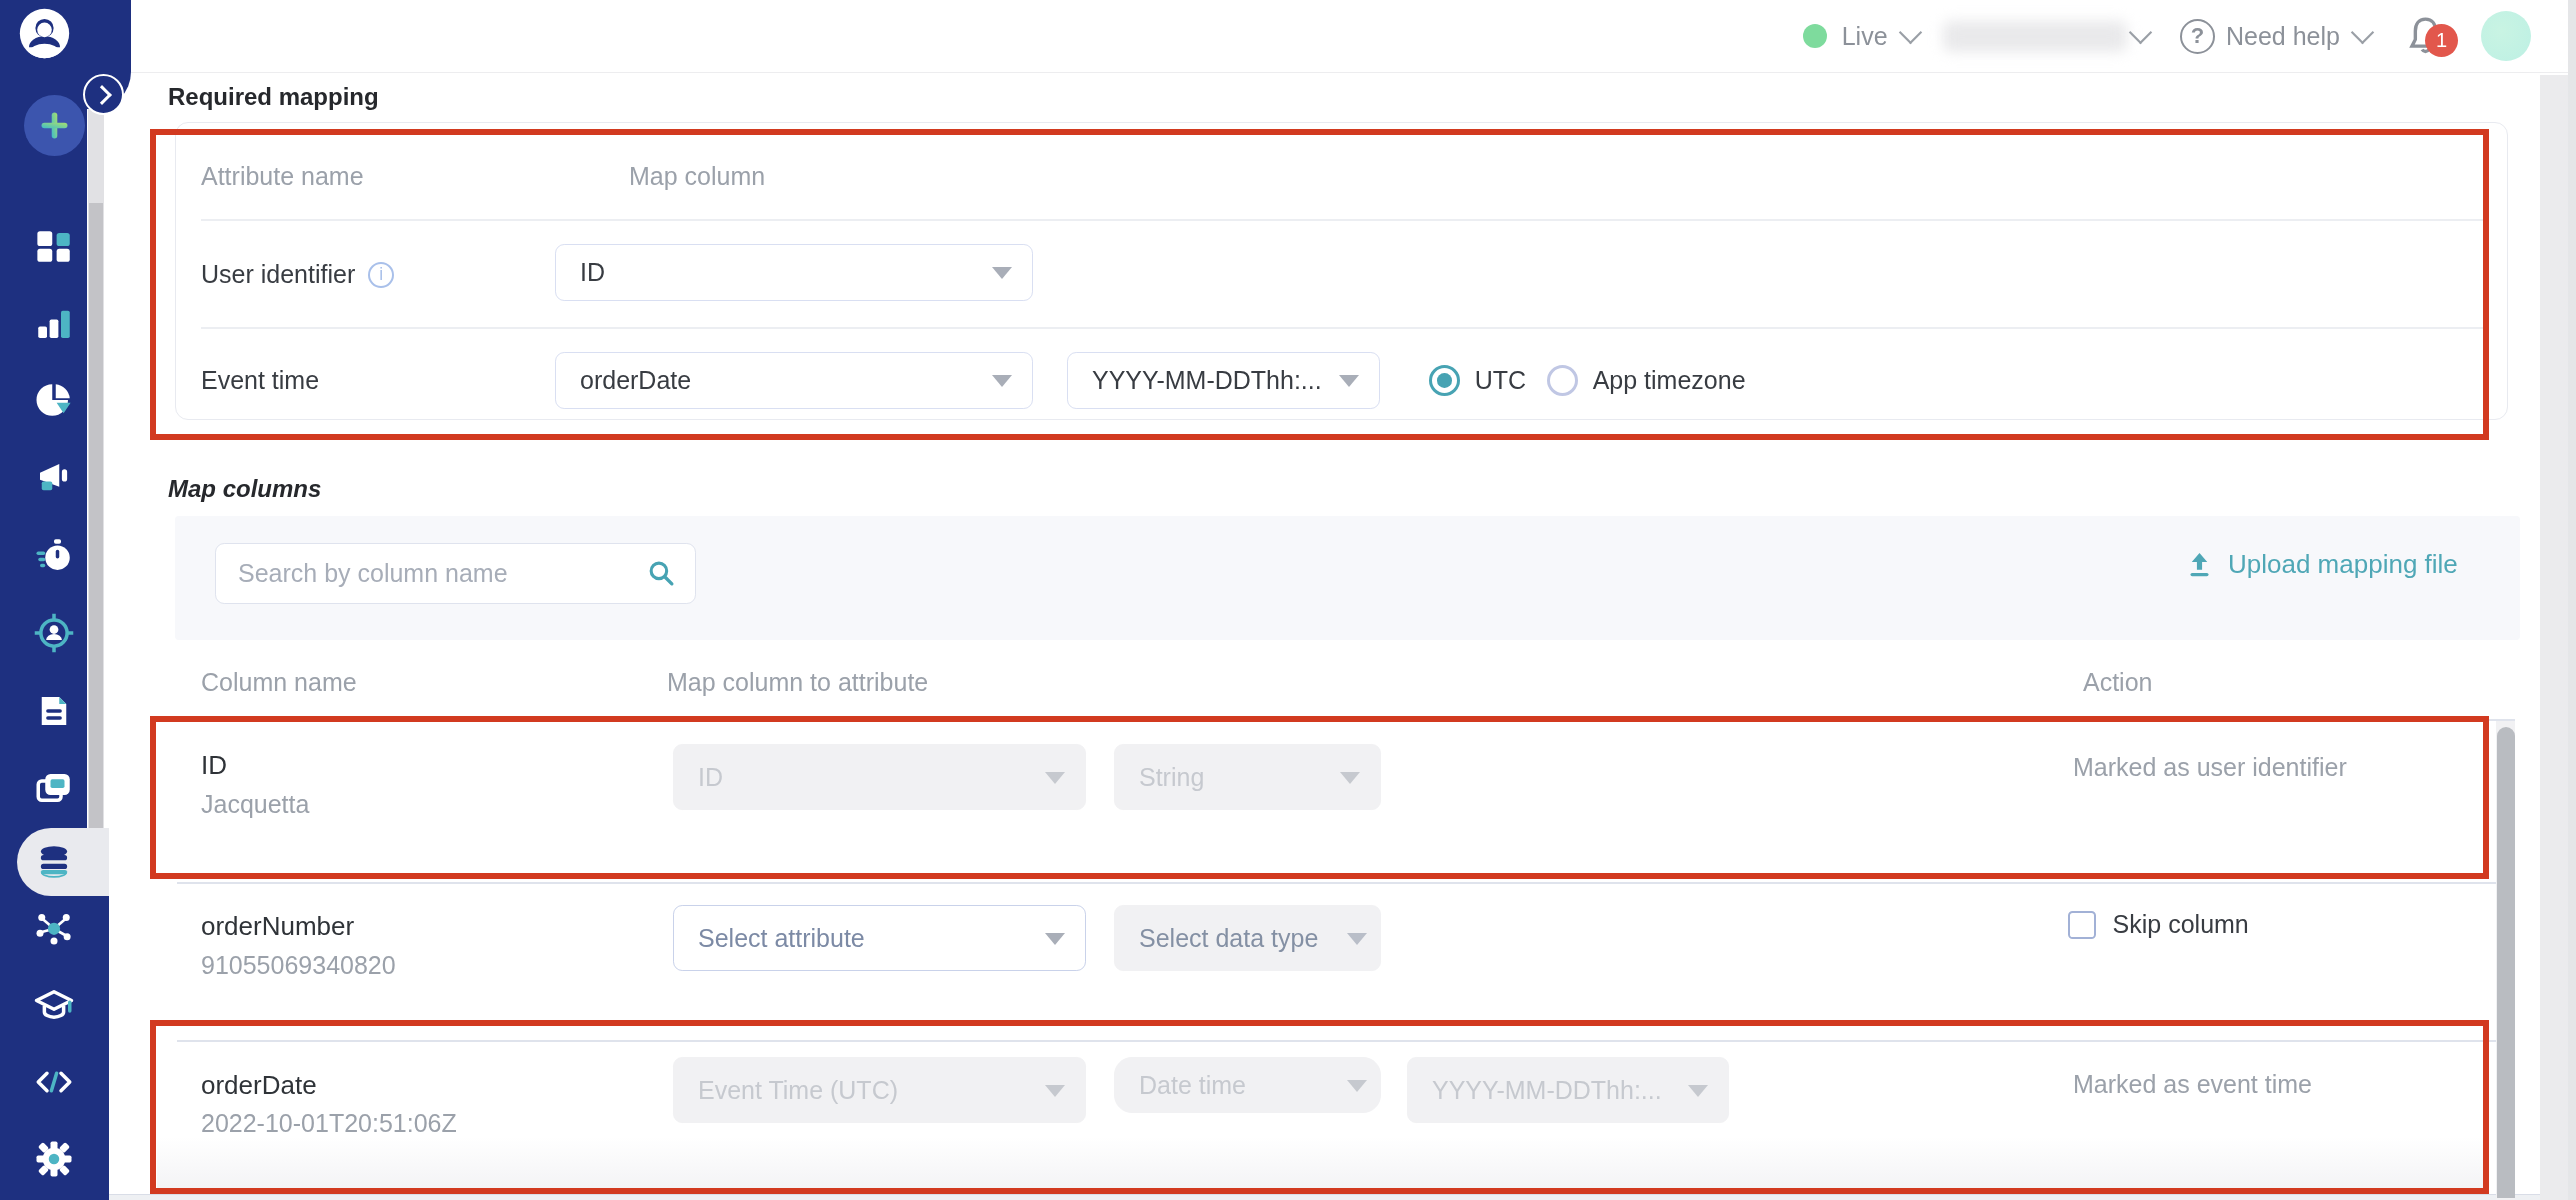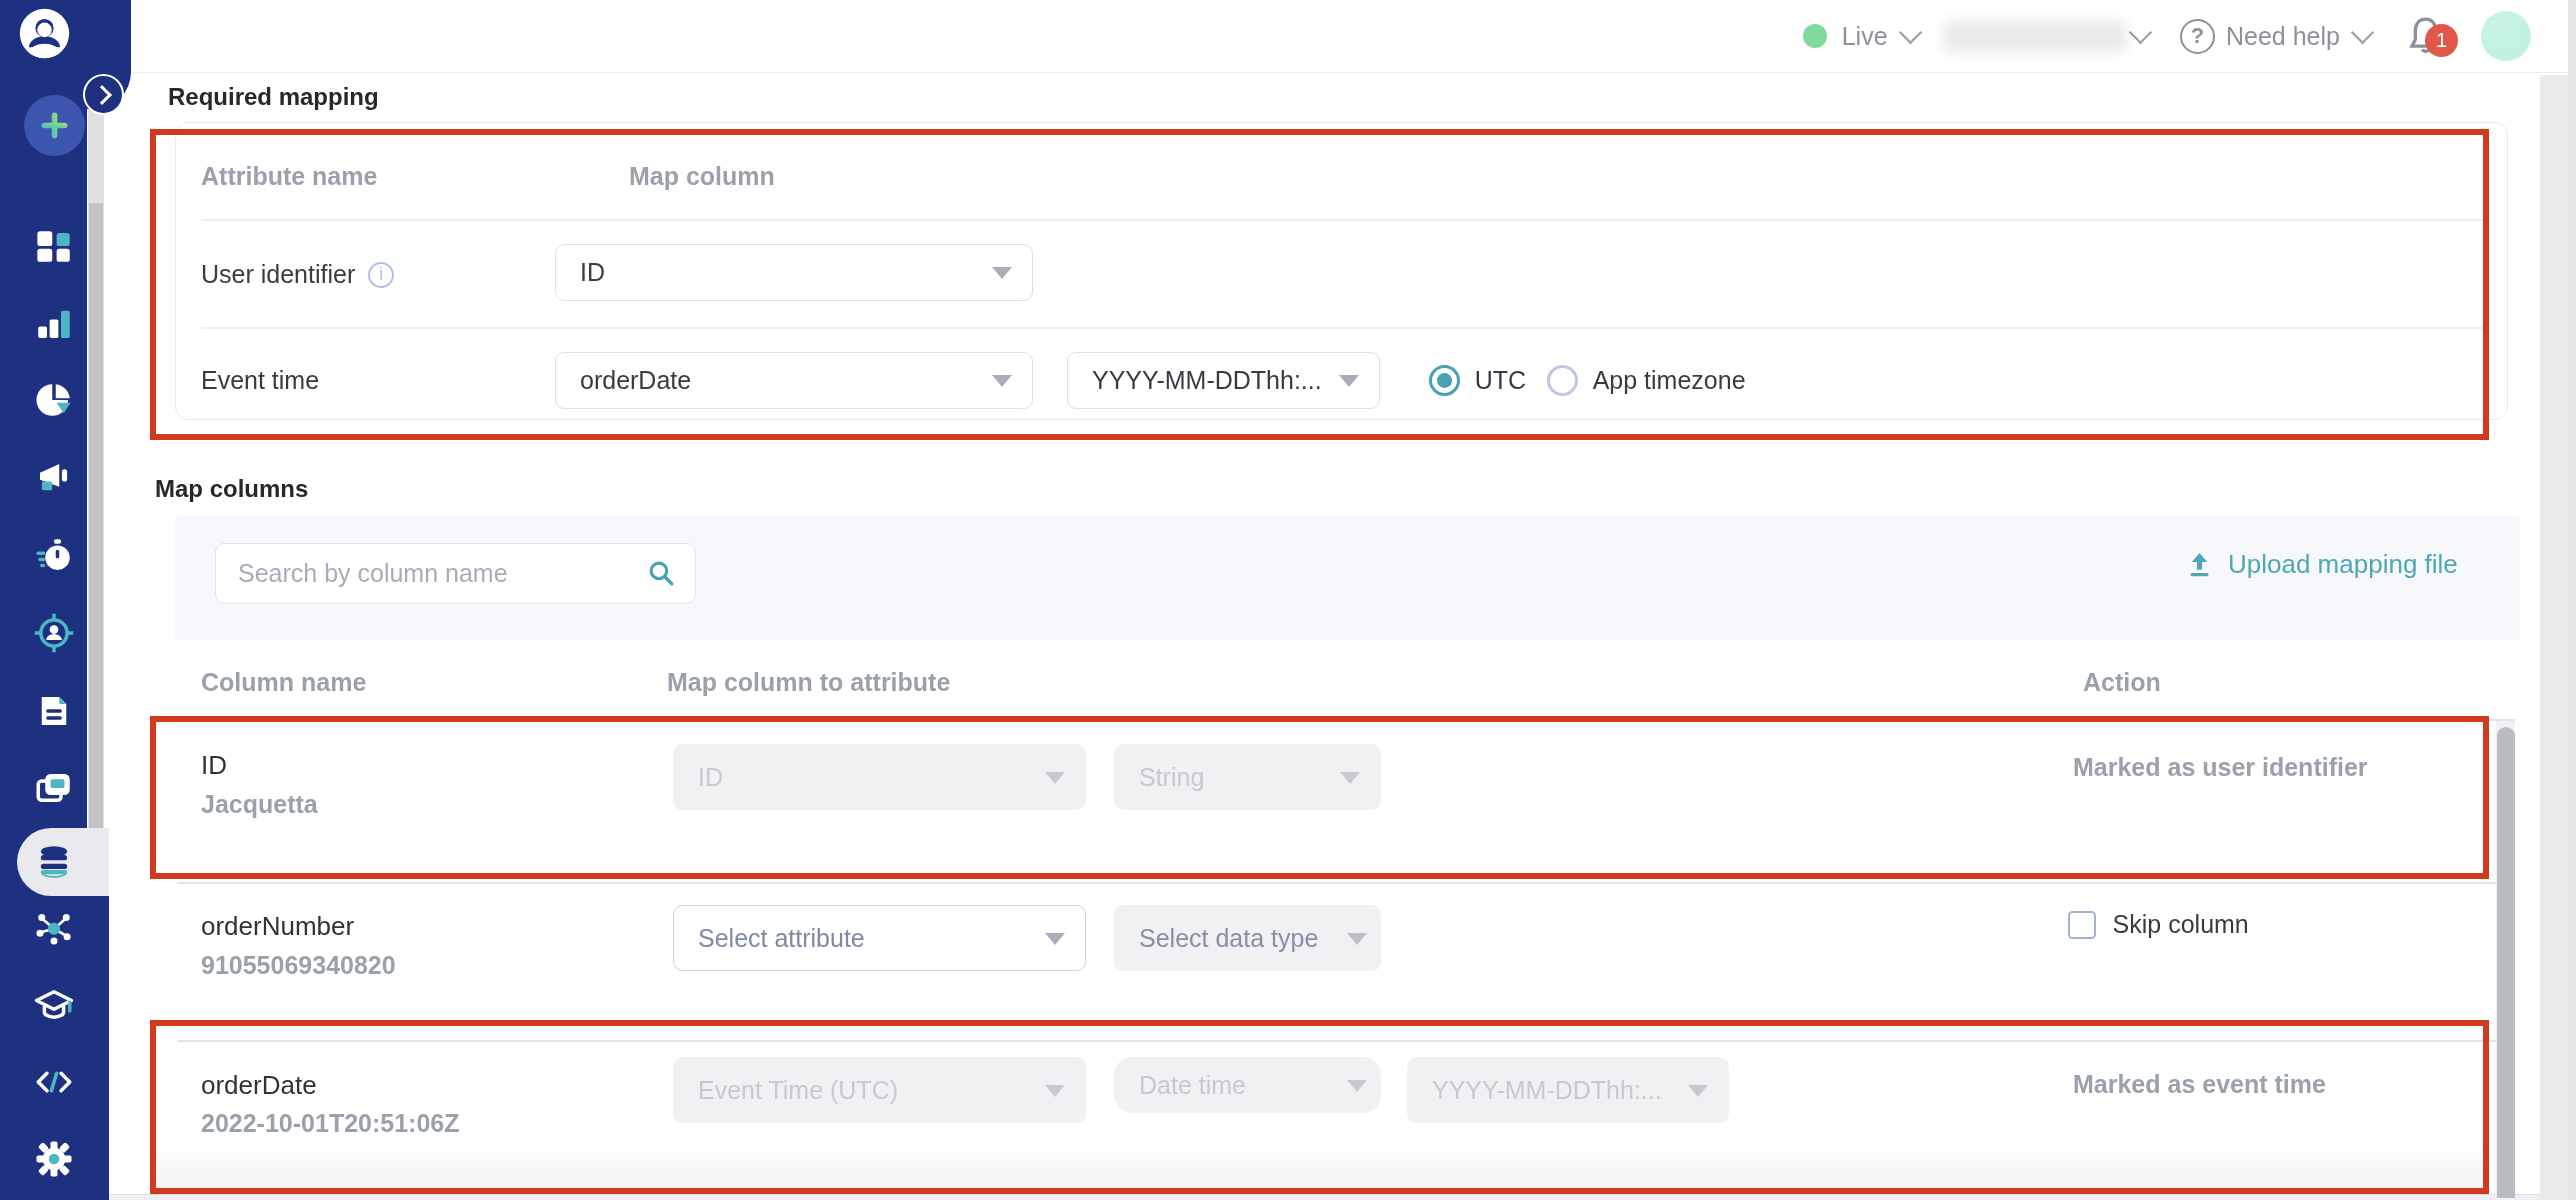--- a/index.html
+++ b/index.html
@@ -29,21 +29,21 @@
   
   .left-track{position:absolute;left:88px;top:75px;width:15.7px;height:820px;background:#e1e1e4;z-index:5;}
   .left-thumb{position:absolute;left:89px;top:203px;width:14px;height:693px;background:#c3c3c7;z-index:5;}
   
   .page-scroll{position:absolute;left:2568px;top:0;width:8.3px;height:1201px;background:#e5e6e8;z-index:5;}
   .overlay-track{position:absolute;left:2540px;top:75px;width:28px;height:1125px;background:#ebebed;z-index:5;}
   .table-track{position:absolute;left:2496px;top:721px;width:19.3px;height:480px;background:#f1f1f3;z-index:5;}
   .table-thumb{position:absolute;left:2497px;top:727px;width:17.5px;height:471px;background:#b9bcc1;border-radius:9.2px 9.2px 0 0;z-index:5;}
   
   .h-title{font-size:24px;font-weight:bold;color:#26282c;}
-  .g-label{font-size:25px;color:#9ba1aa;font-weight:bold;}
+  .g-label{font-size:25px;color:#9ba1aa;}
   .d-label{font-size:25px;color:#383c42;}
   .name-txt{font-size:26px;color:#2f3338;}
   
   .card{position:absolute;left:175px;top:122px;width:2331px;height:296px;border:1.8px solid #e8eaf0;border-radius:13px;background:#fff;}
   .panel{position:absolute;left:175px;top:516px;width:2345px;height:124px;background:#f7f8fb;border-radius:3.7px;}
   .divider{position:absolute;height:1.8px;background:#eceef2;}
   .row-div{position:absolute;height:1.8px;background:#dfe3ec;}
   
   .dd{position:absolute;background:#fff;border:1.8px solid #d9dff2;border-radius:9.2px;display:flex;align-items:center;padding-left:24px;font-size:25px;color:#383c42;box-sizing:border-box;}
   .dd .caret{position:absolute;right:20px;top:50%;margin-top:-5.5px;width:0;height:0;border-left:10px solid transparent;border-right:10px solid transparent;border-top:12px solid #a9aeb8;}
@@ -289,21 +289,21 @@
     <span class="radio sel">
         <span class="rdot"></span>
       </span>
     <span class="d-label" style="margin-left:14.7px;">UTC</span>
   </div>
   <div class="abs" style="left:1547px;top:365px;display:flex;align-items:center;">
     <span class="radio unsel"></span>
     <span class="d-label" style="margin-left:14.7px;">App timezone</span>
   </div>
 
-  <div class="abs h-title" style="left:155px;top:475px;">Map columns</div>
+  <div class="abs h-title" style="left:168px;top:475px;font-style:italic;">Map columns</div>
 
   <div class="panel"></div>
   <div class="search-box">
     <input type="text" placeholder="Search by column name" style="">
     <svg width="31" height="31" viewBox="0 0 24 24" style="margin-right:18.4px;">
       <circle cx="10" cy="10" r="6" fill="none" stroke="#47a3b3" stroke-width="2.4"></circle>
       <line x1="14.5" y1="14.5" x2="20" y2="20" stroke="#47a3b3" stroke-width="2.6" stroke-linecap="round"></line>
     </svg>
   </div>
   <div class="upload-link">

